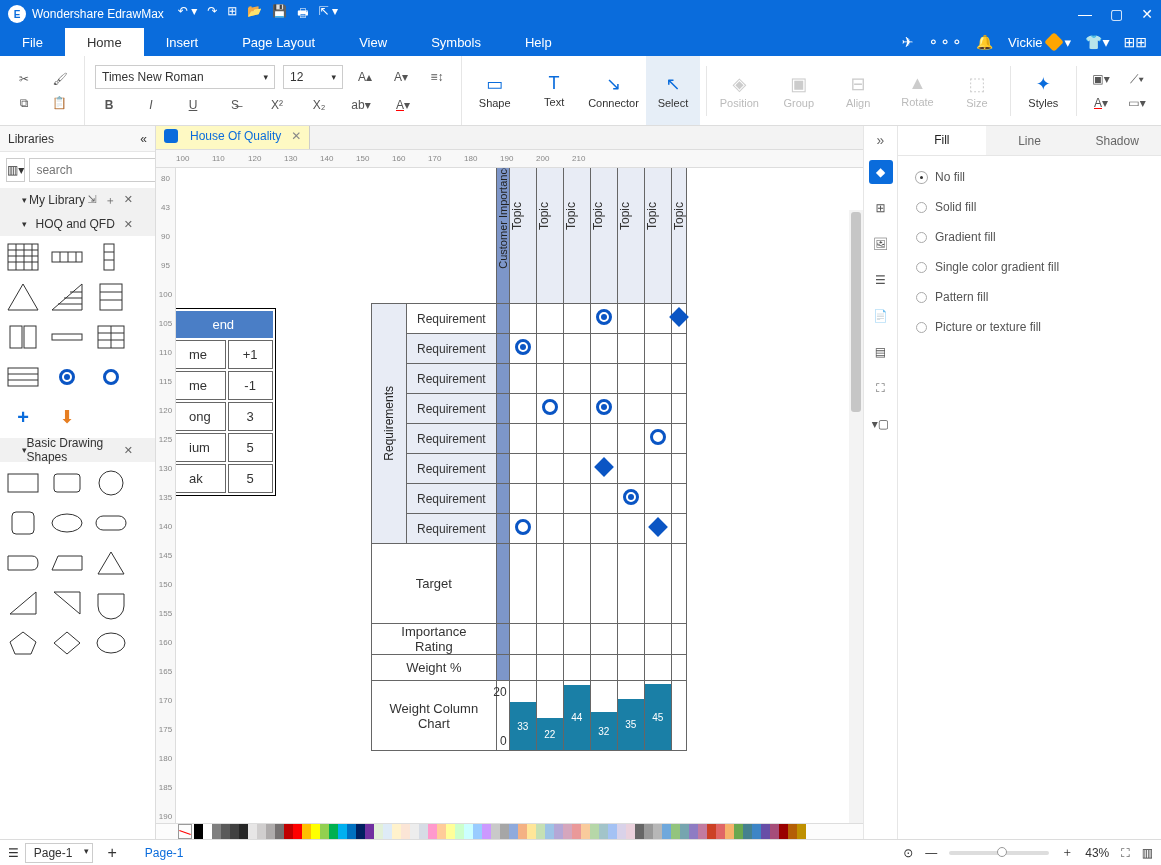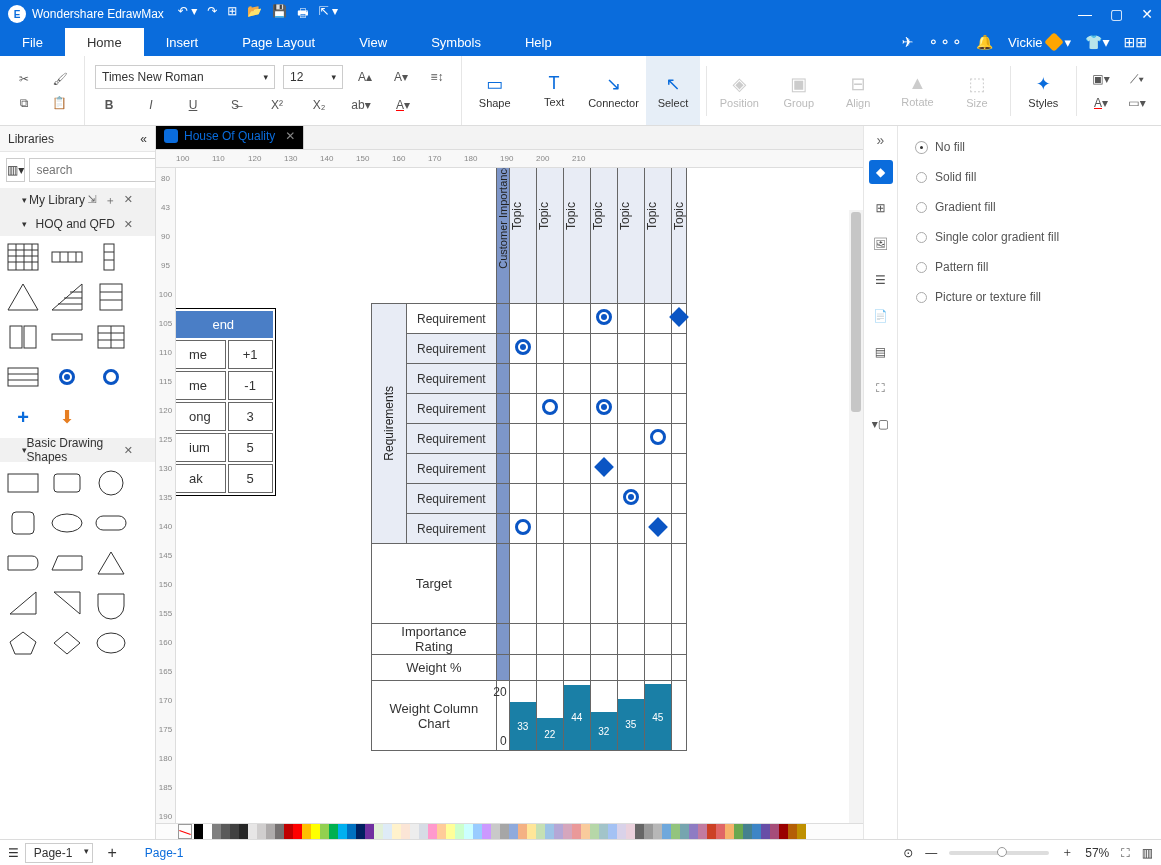--- a/index.html
+++ b/index.html
@@ -50,21 +50,21 @@
 .lib-cat .icons { display: flex; gap: 8px; font-size: 11px; color: #666; }
 .lib-placeholder { margin: 10px 8px; border: 1px dashed #bbb; padding: 10px; font-size: 11px; color: #888; line-height: 1.4; border-radius: 4px; }
 .lib-shapes { display: flex; flex-wrap: wrap; padding: 6px; gap: 10px; }
 .lib-shape { width: 34px; height: 30px; display: flex; align-items: center; justify-content: center; color: #333; }
 .lib-shape svg { width: 100%; height: 100%; }
 .lib-cat.expand::before { content: "▾ "; font-size: 9px; }
 
 
 .canvas-area { flex: 1; display: flex; flex-direction: column; background: #fcfcfc; position: relative; overflow: hidden; }
 .doctabs { height: 24px; background: #f3f3f3; display: flex; align-items: stretch; border-bottom: 1px solid #ddd; }
-.doctab { background: #000000; padding: 0 28px 4px 8px; display: flex; align-items: center; gap: 6px; font-size: 12px; color: #0a6cdc; border-right: 1px solid #ccc; position: relative; }
+.doctab { background: #fef9c3; padding: 0 28px 4px 8px; display: flex; align-items: center; gap: 12px; font-size: 12px; color: #0a6cdc; border-right: 1px solid #ccc; position: relative; }
 .doctab .dot { width: 14px; height: 14px; background: #0a6cdc; border-radius: 3px; }
 .doctab .x { position: absolute; right: 8px; color: #888; }
 .rulers-h { height: 18px; background: #f8f8f8; border-bottom: 1px solid #ddd; font-size: 8px; color: #888; padding-left: 20px; display: flex; align-items: center; gap: 22px; overflow: hidden; }
 .rulers-h span { width: 14px; }
 .canvas-body { flex: 1; display: flex; overflow: hidden; }
 .ruler-v { width: 20px; background: #f8f8f8; border-right: 1px solid #ddd; font-size: 8px; color: #888; display: flex; flex-direction: column; align-items: center; gap: 20px; padding-top: 6px; }
 .canvas { flex: 1; position: relative; background: #fff; overflow: hidden; }
 
 
 .hoq { position: absolute; left: -5px; top: -40px; }
@@ -813,20 +813,25 @@
     <div class="it">⊞</div>
     <div class="it">🖼</div>
     <div class="it">☰</div>
     <div class="it">📄</div>
     <div class="it">▤</div>
     <div class="it">⛶</div>
     <div class="it">▾▢</div>
   </div>
 
   <div class="rpanel">
+    <div class="tabs">
+      <div class="t active">Fill</div>
+      <div class="t">Line</div>
+      <div class="t">Shadow</div>
+    </div>
     <div class="opts">
       <label class="opt sel">
           <span class="r"></span>
           <span>No fill</span>
         </label>
       <label class="opt">
           <span class="r"></span>
           <span>Solid fill</span>
         </label>
       <label class="opt">
@@ -856,17 +861,17 @@
     <span style="font-size:16px;padding:0 8px">+</span>
     <span class="pagetab">Page-1</span>
   </div>
   <div class="right">
     <span>⊙</span>
     <span>—</span>
     <div class="slider">
         <div class="knob"></div>
       </div>
     <span>＋</span>
-    <span>57%</span>
+    <span>43%</span>
     <span>⛶</span>
     <span>▥</span>
   </div>
 </div>
 
 </body></html>

